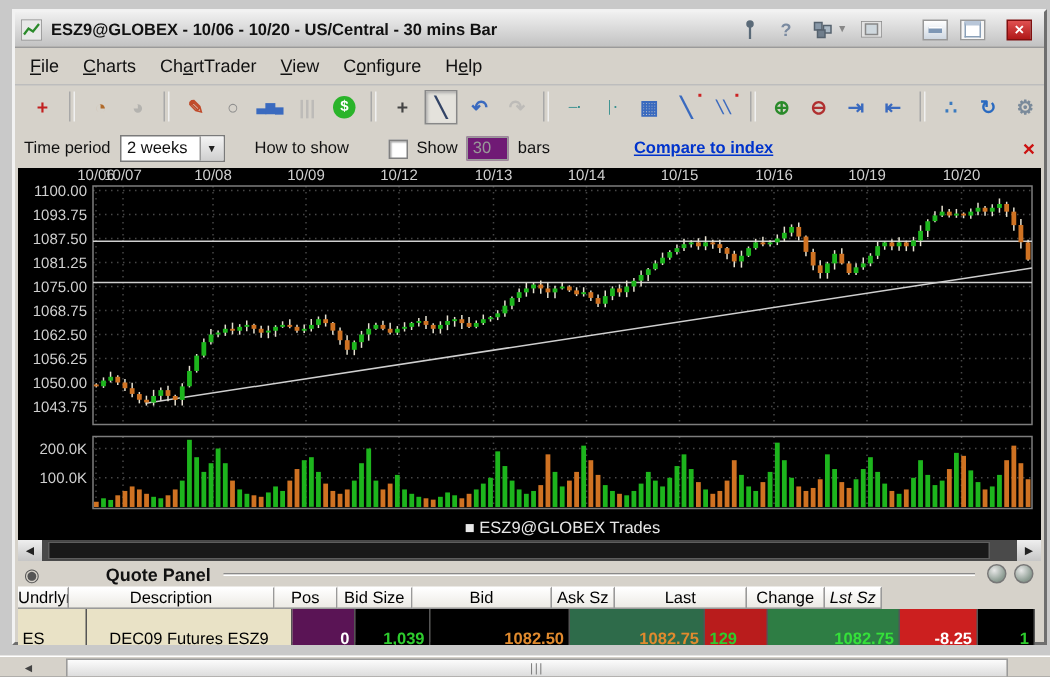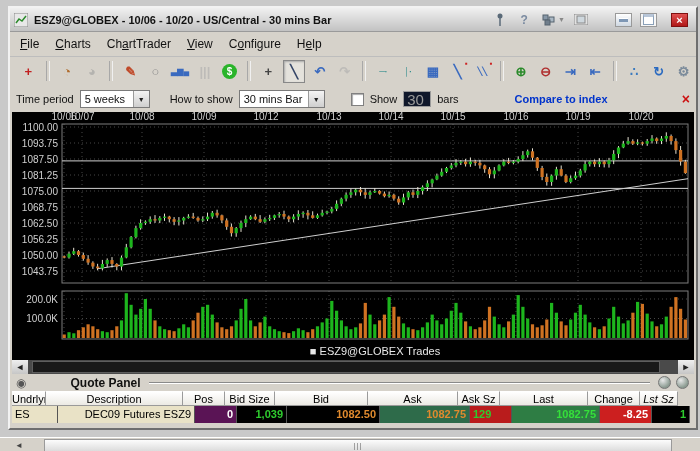--- a/index.html
+++ b/index.html
@@ -44,23 +44,23 @@
   .controls{position:absolute;left:0;top:78px;right:0;height:26px;display:flex;align-items:center;
        font-size:11px;color:#111;padding-left:6px;gap:6px;}
   .dd{height:18px;background:#fff;border:1px solid #7a7a7a;display:flex;align-items:center;
        font-size:11px;padding-left:4px;box-sizing:border-box;}
   .dd .arr{margin-left:auto;width:15px;height:16px;background:linear-gradient(#f4f4f4,#cfcfcf);
        border-left:1px solid #9a9a9a;display:flex;align-items:center;justify-content:center;
        font-size:7px;color:#222;}
   .dd1{width:70px;} .dd2{width:86px;}
   .chk{width:11px;height:11px;background:#fff;border:1px solid #808080;
        box-shadow:inset 1px 1px 1px #aaa;}
-  .numin{width:28px;height:16px;background:#0f172a;border:1px solid #9a9a9a;color:#999;
-       font-size:15px;display:flex;align-items:center;padding-left:3px;box-sizing:border-box;}
-  .link{color:#0033cc;font-weight:bold;padding-left:40px;}
+  .numin{width:28px;height:16px;background:#701a75;border:1px solid #9a9a9a;color:#999;
+       font-size:11px;display:flex;align-items:center;padding-left:3px;box-sizing:border-box;}
+  .link{color:#0033cc;text-decoration:underline;font-weight:bold;padding-left:40px;}
   .ctl-x{margin-left:auto;margin-right:6px;color:#cc1111;font-weight:bold;font-size:14px;}
   
   .chart{position:absolute;left:2px;top:104px;width:682px;height:248px;background:#000;}
   .chart svg{display:block;}
   
   .csb{position:absolute;left:2px;top:352px;width:682px;height:14px;background:#3a3a3a;display:flex;}
   .csb-btn{width:16px;height:14px;background:linear-gradient(#efefef,#c6c6c6);color:#222;
        font-size:9px;display:flex;align-items:center;justify-content:center;}
   .csb-track{position:relative;flex:1;background:#4a4a4a;}
   .csb-thumb{position:absolute;left:4px;right:18px;top:1px;bottom:1px;background:#191919;
@@ -72,21 +72,21 @@
   .qtitle{font-weight:bold;color:#111;margin-right:8px;white-space:nowrap;margin-left:40px;}
   .qrule{flex:1;height:0;border-top:1px solid #8a8a8a;border-bottom:1px solid #fff;margin-right:8px;}
   .qic{width:11px;height:11px;border-radius:50%;margin-right:5px;
        background:radial-gradient(circle at 35% 30%,#e8e8e8,#8a9a90 70%);border:1px solid #777;}
   .qtable{position:absolute;left:2px;top:383px;width:680px;font-size:11px;}
   .qrow{display:flex;}
   .qh{background:linear-gradient(#ffffff,#eceae4);color:#000;text-align:center;height:15px;
       line-height:15px;border-right:1px solid #9a9a9a;border-bottom:1px solid #9a9a9a;
       border-top:1px solid #fff;box-sizing:border-box;overflow:hidden;white-space:nowrap;}
   .qc{height:17px;line-height:17px;border-right:1px solid #555;box-sizing:border-box;
-      padding:0 3px;overflow:hidden;white-space:nowrap;font-weight:bold;}
+      padding:12px 3px;overflow:hidden;white-space:nowrap;font-weight:bold;}
   
   .bsb{position:absolute;left:0;top:437px;width:700px;height:14px;background:#d6d2ca;
        border-top:1px solid #fff;}
   .bsb-left{position:absolute;left:12px;top:1px;width:14px;height:12px;color:#444;font-size:8px;
        display:flex;align-items:center;justify-content:center;}
   .bsb-thumb{position:absolute;left:44px;right:28px;top:1px;height:11px;
        background:linear-gradient(#fcfcfc,#dcdcdc);border:1px solid #9a9a9a;
        display:flex;align-items:center;justify-content:center;color:#777;font-size:8px;letter-spacing:1px;}
 </style>
 </head>
@@ -222,29 +222,25 @@
           <span style="color: rgb(42, 106, 192);">↻</span>
         </span>
         <span class="tbtn">
           <span style="color: rgb(122, 138, 154);">⚙</span>
         </span>
       </div>
 
     <div class="controls">
       <span>Time period</span>
       <span class="dd dd1">
-        <span>5 weeks</span>
+        <span>2 weeks</span>
           <span class="arr">▼</span>
       </span>
       <span style="width:8px;"></span>
       <span>How to show</span>
-      <span class="dd dd2">
-        <span>30 mins Bar</span>
-          <span class="arr">▼</span>
-      </span>
       <span style="width:14px;"></span>
       <span class="chk"></span>
       <span>Show</span>
       <span class="numin">30</span>
       <span>bars</span>
       <span style="width:4px;"></span>
       <a class="link">Compare to index</a>
       <span class="ctl-x">×</span>
     </div>
 
@@ -725,29 +721,28 @@
       <span class="qic"></span>
     </div>
 
     <div class="qtable">
       <div class="qrow" id="qHead">
           <div class="qh" style="width: 34px;">Undrlyng</div>
           <div class="qh" style="width: 137px;">Description</div>
           <div class="qh" style="width: 42px;">Pos</div>
           <div class="qh" style="width: 50px;">Bid Size</div>
           <div class="qh" style="width: 93px;">Bid</div>
-          <div class="qh" style="width: 90px;">Ask</div>
           <div class="qh" style="width: 42px;">Ask Sz</div>
           <div class="qh" style="width: 88px;">Last</div>
           <div class="qh" style="width: 52px;">Change</div>
           <div class="qh" style="width: 38px; font-style: italic;">Lst Sz</div>
         </div>
       <div class="qrow" id="qData">
           <div class="qc" style="width: 46px; background: rgb(233, 226, 198); color: rgb(0, 0, 0); text-align: left; font-weight: 400;">ES</div>
-          <div class="qc" style="width: 137px; background: rgb(233, 226, 198); color: rgb(0, 0, 0); text-align: right; font-weight: 400;">DEC09 Futures ESZ9</div>
+          <div class="qc" style="width: 137px; background: rgb(233, 226, 198); color: rgb(0, 0, 0); text-align: center; font-weight: 400;">DEC09 Futures ESZ9</div>
           <div class="qc" style="width: 42px; background: rgb(90, 20, 85); color: rgb(255, 255, 255); text-align: right;">0</div>
           <div class="qc" style="width: 50px; background: rgb(0, 0, 0); color: rgb(46, 204, 46); text-align: right;">1,039</div>
           <div class="qc" style="width: 93px; background: rgb(0, 0, 0); color: rgb(224, 138, 46); text-align: right;">1082.50</div>
           <div class="qc" style="width: 90px; background: rgb(46, 107, 74); color: rgb(224, 138, 46); text-align: right;">1082.75</div>
           <div class="qc" style="width: 42px; background: #b91c1c; color: rgb(46, 204, 46); text-align: left;">129</div>
           <div class="qc" style="width: 88px; background: rgb(46, 125, 68); color: rgb(53, 224, 58); text-align: right;">1082.75</div>
           <div class="qc" style="width: 52px; background: rgb(204, 31, 31); color: rgb(255, 255, 255); text-align: right;">-8.25</div>
           <div class="qc" style="width: 38px; background: rgb(0, 0, 0); color: rgb(46, 204, 46); text-align: right;">1</div>
         </div>
     </div>

